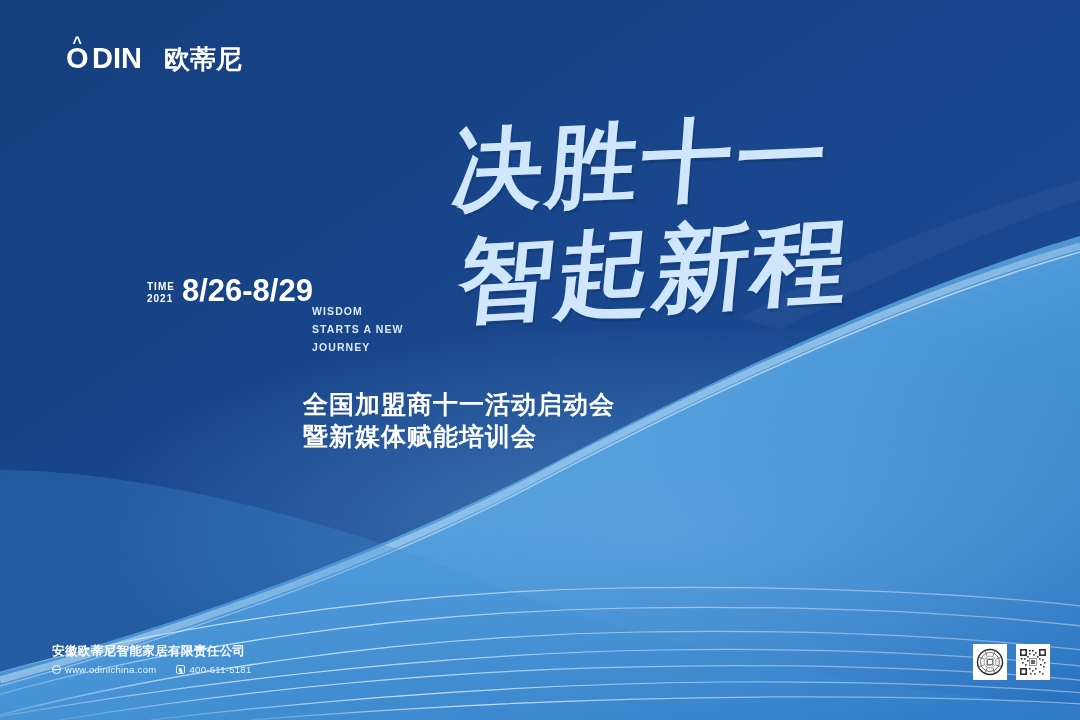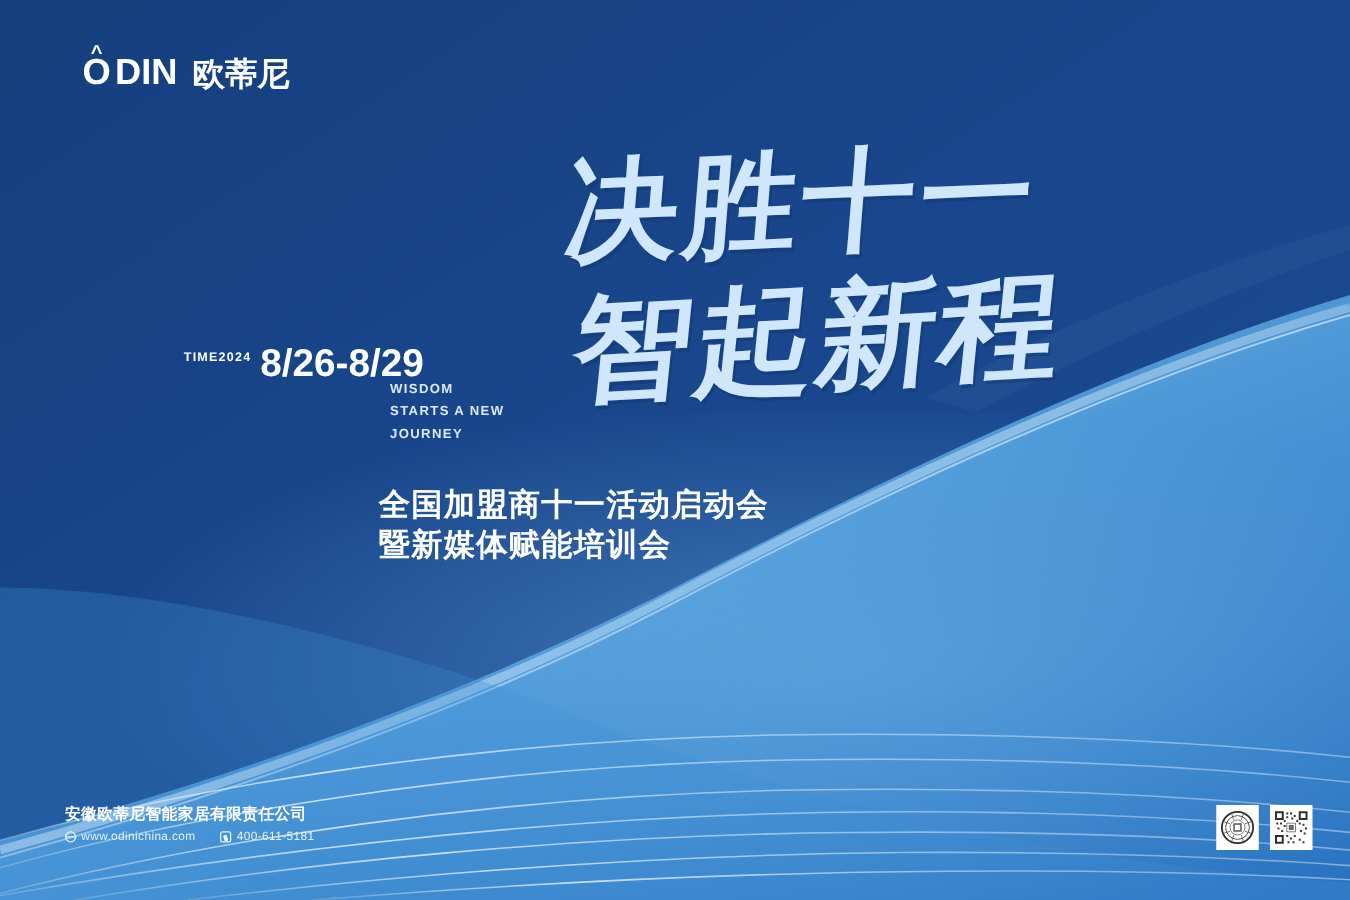--- a/index.html
+++ b/index.html
@@ -29,32 +29,32 @@
     letter-spacing:-0.5px;
   }
   #logo .circum {
     position:absolute; left:50%; top:-9px; transform:translateX(-50%);
     font-size:16px; line-height:1; font-weight:700;
   }
   #logo .latin {
     font-size:29px; font-weight:700; letter-spacing:0px; line-height:1;
   }
   #logo .cn {
-    font-size:26px; font-weight:700; line-height:1; margin-left:8px;
+    font-size:26px; font-weight:700; line-height:1; margin-left:18px;
     letter-spacing:0px;
   }
 
   
   #date-block {
     position:absolute; left:147px; top:275px;
     display:flex; align-items:flex-start; gap:7px;
     z-index:20; color:#ffffff;
   }
   #date-block .stack {
-    display:flex; flex-direction:row; justify-content:center;
+    display:flex; flex-direction:column; justify-content:center;
     padding-top:6px;
   }
   #date-block .stack span {
     font-size:10px; font-weight:700; letter-spacing:1px; line-height:1.2;
   }
   #date-range {
     font-size:31px; font-weight:700; line-height:1;
     letter-spacing:0px;
   }
 
@@ -238,21 +238,21 @@
   </div>
 
   <div id="title-wrap">
     <span class="cal-line" id="title-line1">决胜十一</span>
     <span class="cal-line" id="title-line2">智起新程</span>
   </div>
 
   <div id="date-block">
     <div class="stack">
       <span>TIME</span>
-      <span>2024</span>
+      <span>2021</span>
     </div>
     <div id="date-range">8/26-8/29</div>
   </div>
 
   <div id="tagline">
     <div>WISDOM</div>
     <div>STARTS A NEW</div>
     <div>JOURNEY</div>
   </div>
 

